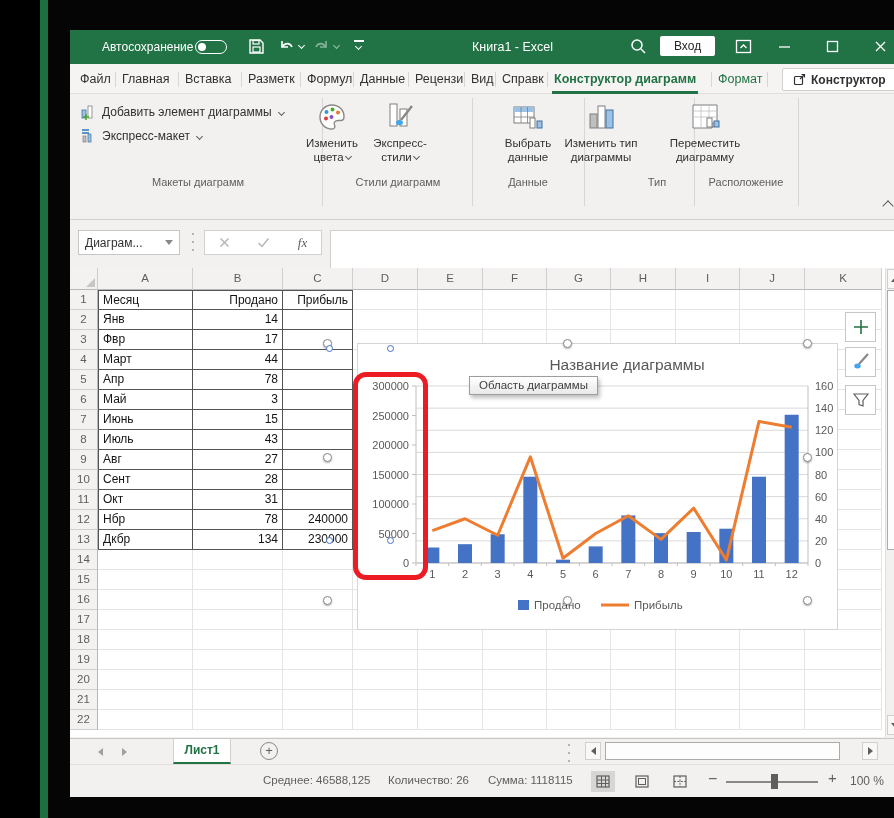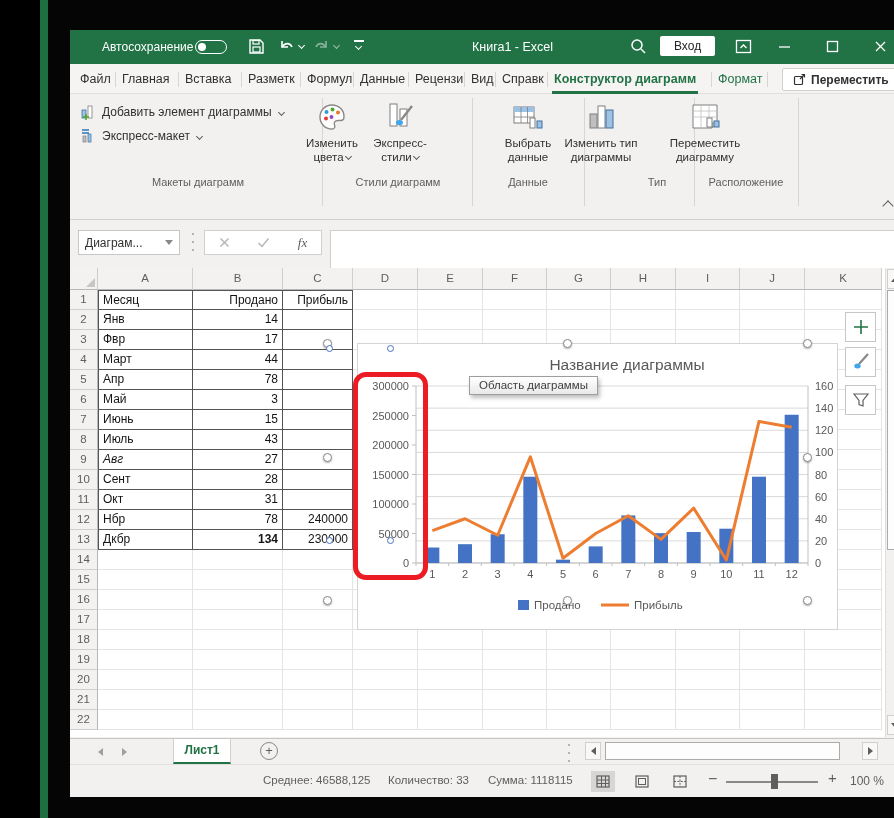--- a/index.html
+++ b/index.html
@@ -154,21 +154,21 @@
       <span class="tab-sep" style="left:394px"></span>
       <span class="tab-sep" style="left:425px"></span>
       <span class="tab-sep" style="left:477px"></span>
       <span class="tab-sep" style="left:641px"></span>
       <span class="tab-sep" style="left:697px"></span>
       <div class="share-btn" style="left:712px">
         <svg width="13" height="13" viewBox="0 0 13 13">
             <rect x="1.5" y="3.5" width="8" height="8" rx="1" fill="none" stroke="#323130" stroke-width="1.2"></rect>
             <path d="M7 6 L11.5 1.5 M8.5 1.5 h3 v3" fill="none" stroke="#323130" stroke-width="1.2"></path>
           </svg>
-        <span>Переместить</span>
+        <span>Конструктор</span>
       </div>
     </div>
 
     <div id="ribbon">
 
       <div class="rb-small" style="left:10px;top:8px">
         <svg width="17" height="16" viewBox="0 0 17 16">
             <rect x="2" y="6" width="4" height="8" fill="#9cc3e5" stroke="#41719c" stroke-width=".8"></rect>
             <rect x="8" y="2" width="4" height="12" fill="#fff" stroke="#7f7f7f" stroke-width=".8"></rect>
             <path d="M3 13 h6 M6 10 v6" stroke="#4ea72e" stroke-width="1.6"></path>
@@ -405,21 +405,21 @@
           <div class="cell" style="width: 65px;"></div>
           <div class="cell" style="width: 64px;"></div>
           <div class="cell" style="width: 64px;"></div>
           <div class="cell" style="width: 65px;"></div>
           <div class="cell" style="width: 64px;"></div>
           <div class="cell" style="width: 65px;"></div>
           <div class="cell" style="width: 77px;"></div>
         </div>
         <div class="grow">
           <div class="rhead">9</div>
-          <div class="cell tbl tl" style="width: 95px; font-style: italic;">Авг</div>
+          <div class="cell tbl tl" style="width: 95px;">Авг</div>
           <div class="cell tbl num" style="width: 90px;">27</div>
           <div class="cell tbl num" style="width: 70px;"></div>
           <div class="cell" style="width: 65px;"></div>
           <div class="cell" style="width: 65px;"></div>
           <div class="cell" style="width: 64px;"></div>
           <div class="cell" style="width: 64px;"></div>
           <div class="cell" style="width: 65px;"></div>
           <div class="cell" style="width: 64px;"></div>
           <div class="cell" style="width: 65px;"></div>
           <div class="cell" style="width: 77px;"></div>
@@ -462,21 +462,21 @@
           <div class="cell" style="width: 64px;"></div>
           <div class="cell" style="width: 64px;"></div>
           <div class="cell" style="width: 65px;"></div>
           <div class="cell" style="width: 64px;"></div>
           <div class="cell" style="width: 65px;"></div>
           <div class="cell" style="width: 77px;"></div>
         </div>
         <div class="grow">
           <div class="rhead">13</div>
           <div class="cell tbl tl" style="width: 95px;">Дкбр</div>
-          <div class="cell tbl num" style="width: 90px; font-weight: bold;">134</div>
+          <div class="cell tbl num" style="width: 90px;">134</div>
           <div class="cell tbl num" style="width: 70px;">230000</div>
           <div class="cell" style="width: 65px;"></div>
           <div class="cell" style="width: 65px;"></div>
           <div class="cell" style="width: 64px;"></div>
           <div class="cell" style="width: 64px;"></div>
           <div class="cell" style="width: 65px;"></div>
           <div class="cell" style="width: 64px;"></div>
           <div class="cell" style="width: 65px;"></div>
           <div class="cell" style="width: 77px;"></div>
         </div>
@@ -746,21 +746,21 @@
           <span class="tri-l" style="border-right-color:#605e5c"></span>
         </div>
       <div id="hthumb"></div>
       <div class="abs sb-btn" style="left:792px;top:3px;width:16px;height:18px">
           <span class="tri-r" style="border-left-color:#605e5c"></span>
         </div>
     </div>
 
     <div id="statusbar">
       <span class="abs" style="left:193px;top:9px">Среднее: 46588,125</span>
-      <span class="abs" style="left:318px;top:9px">Количество: 33</span>
+      <span class="abs" style="left:318px;top:9px">Количество: 26</span>
       <span class="abs" style="left:418px;top:9px">Сумма: 1118115</span>
       <div class="viewbtn active" style="left:521px">
           <svg width="14" height="13" viewBox="0 0 14 13">
             <rect x="1" y="1" width="12" height="11" fill="none" stroke="#605e5c" stroke-width="1.2"></rect>
             <path d="M1 5 h12 M1 8.5 h12 M5.5 1 v11 M9.5 1 v11" stroke="#605e5c" stroke-width="1"></path>
           </svg>
         </div>
       <div class="viewbtn" style="left:560px">
           <svg width="14" height="13" viewBox="0 0 14 13">
             <rect x="1" y="1" width="12" height="11" fill="none" stroke="#605e5c" stroke-width="1.2"></rect>

